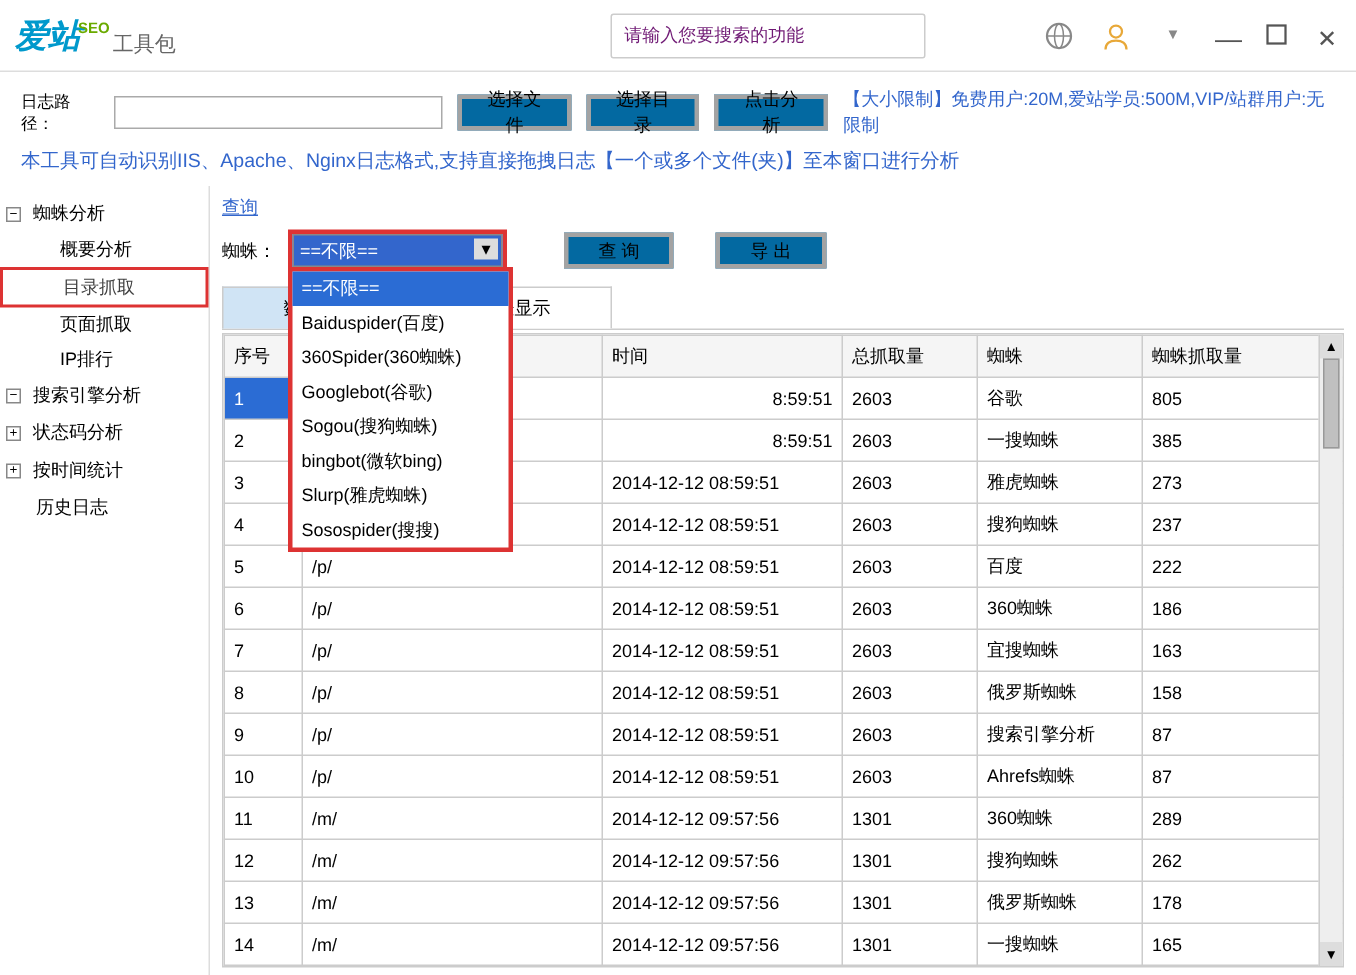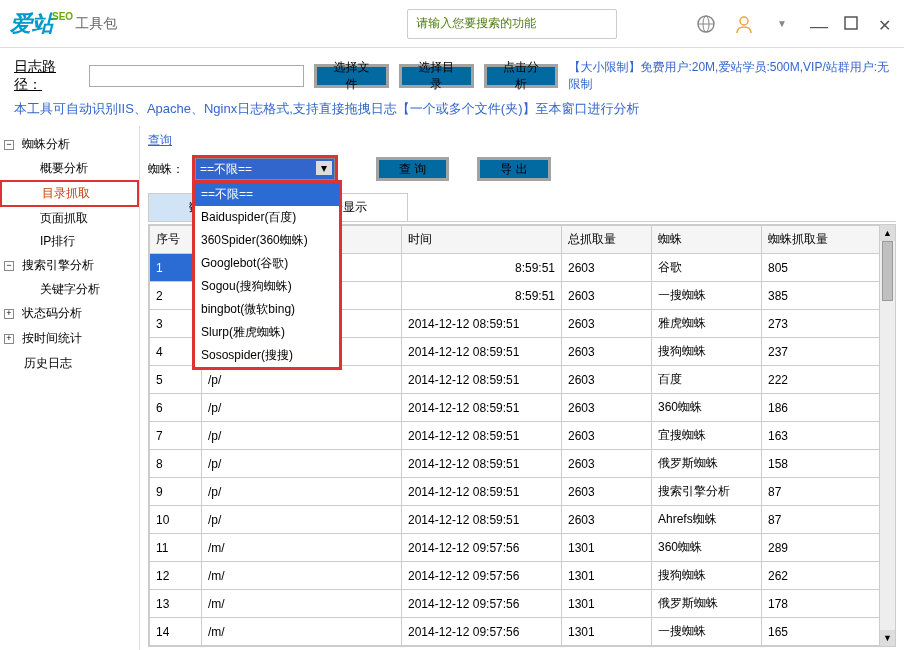--- a/index.html
+++ b/index.html
@@ -1,36 +1,36 @@
 <!DOCTYPE html>
 <html><head>
 <meta charset="utf-8">
 <style>
 * { margin:0; padding:0; box-sizing:border-box; font-family:"Microsoft YaHei",Arial,sans-serif; font-size:12px; }
 body { background:#fff; width:904px; height:650px; overflow:hidden; position:relative; }
 .titlebar { height:48px; display:flex; align-items:center; padding:0 10px; border-bottom:1px solid #ddd; }
-.logo { display:flex; align-items:center; gap:2px; }
+.logo { display:flex; align-items:flex-end; gap:2px; }
 .logo-text { font-size:22px; font-weight:bold; color:#0099cc; font-style:italic; }
 .logo-sub { font-size:14px; color:#666; }
 .logo-seo { font-size:10px; color:#6aaa00; font-weight:bold; margin-left:-4px; margin-bottom:14px;}
-.search-box { margin-left:290px; width:210px; height:28px; border:1px solid #ccc; padding:14px 8px; color:#4d7c0f; display:flex; align-items:center; border-radius:2px;}
+.search-box { margin-left:290px; width:210px; height:28px; border:1px solid #ccc; padding:14px 8px; color:#701a75; display:flex; align-items:center; border-radius:2px;}
 .tb-icons { margin-left:auto; display:flex; align-items:center; gap:18px; }
 .tb-icon { width:20px; height:20px; display:flex; align-items:center; justify-content:center; cursor:pointer; color:#888;}
 .win-btn { width:16px; height:16px; cursor:pointer; color:#555;}
 .path-row { padding:10px 14px 6px; display:flex; align-items:center; gap:10px; }
-.path-label { font-size:14px;text-decoration:underline; }
+.path-label { font-size:11px; }
 .path-input { width:230px; height:22px; border:1px solid #aaa; }
 .btn { height:24px; padding:0 12px; border:3px solid #a3a3a3; background:#0369a1; cursor:pointer; display:flex; align-items:center; }
 .hint-text { color:#3366cc; font-size:12px; }
 .tip-row { padding:0 14px 8px; color:#3366cc; font-size:13px;}
 .main { display:flex; height:560px; }
 .sidebar { width:140px; border-right:1px solid #ddd; padding:6px 0; }
 .tree-item { padding:4px 8px 4px 20px; cursor:pointer; display:flex; align-items:center; gap:4px;}
 .tree-sub { padding:3px 8px 3px 40px; cursor:pointer; }
-.tree-sub.sel { border:2px solid #d33; color:#c2410c;}
+.tree-sub.sel { border:2px solid #d33; color:#404040;}
 .tree-toggle { width:10px; height:10px; border:1px solid #888; display:inline-flex; align-items:center; justify-content:center; font-size:9px; line-height:1; margin-right:4px; margin-left:-16px;}
 .content { flex:1; padding:6px 8px; position:relative;}
 .query-link { color:#3366cc; text-decoration:underline; cursor:pointer;}
 .filter-row { margin:6px 0 10px; display:flex; align-items:center; gap:6px; border:3px solid #d33; padding:4px 6px; width:fit-content;}
 .filter-row2 { margin:6px 0 10px; display:flex; align-items:center; gap:8px;}
 .filter-input { width:130px; height:22px; border:1px solid #888; }
 .sel-box { border:3px solid #d33; padding:0;}
 .select-display { width:140px; height:22px; border:1px solid #888; background:#3366cc; color:#fff; display:flex; align-items:center; padding:0 4px; cursor:pointer; position:relative;}
 .select-display::after{content:"▾"; position:absolute; right:2px; top:2px; width:16px; background:#ddd; color:#000; text-align:center;}
 .tabs { display:flex; border-bottom:1px solid #ccc; margin-bottom:2px;}
@@ -98,21 +98,20 @@
         <span>蜘蛛分析</span>
       </div>
     <div class="tree-sub">概要分析</div>
     <div class="tree-sub sel">目录抓取</div>
     <div class="tree-sub">页面抓取</div>
     <div class="tree-sub">IP排行</div>
     <div class="tree-item">
         <span class="tree-toggle">−</span>
         <span>搜索引擎分析</span>
       </div>
-    <div class="tree-sub">关键字分析</div>
     <div class="tree-item">
         <span class="tree-toggle">+</span>
         <span>状态码分析</span>
       </div>
     <div class="tree-item">
         <span class="tree-toggle">+</span>
         <span>按时间统计</span>
       </div>
     <div class="tree-item" style="padding-left:24px">历史日志</div>
   </div>

